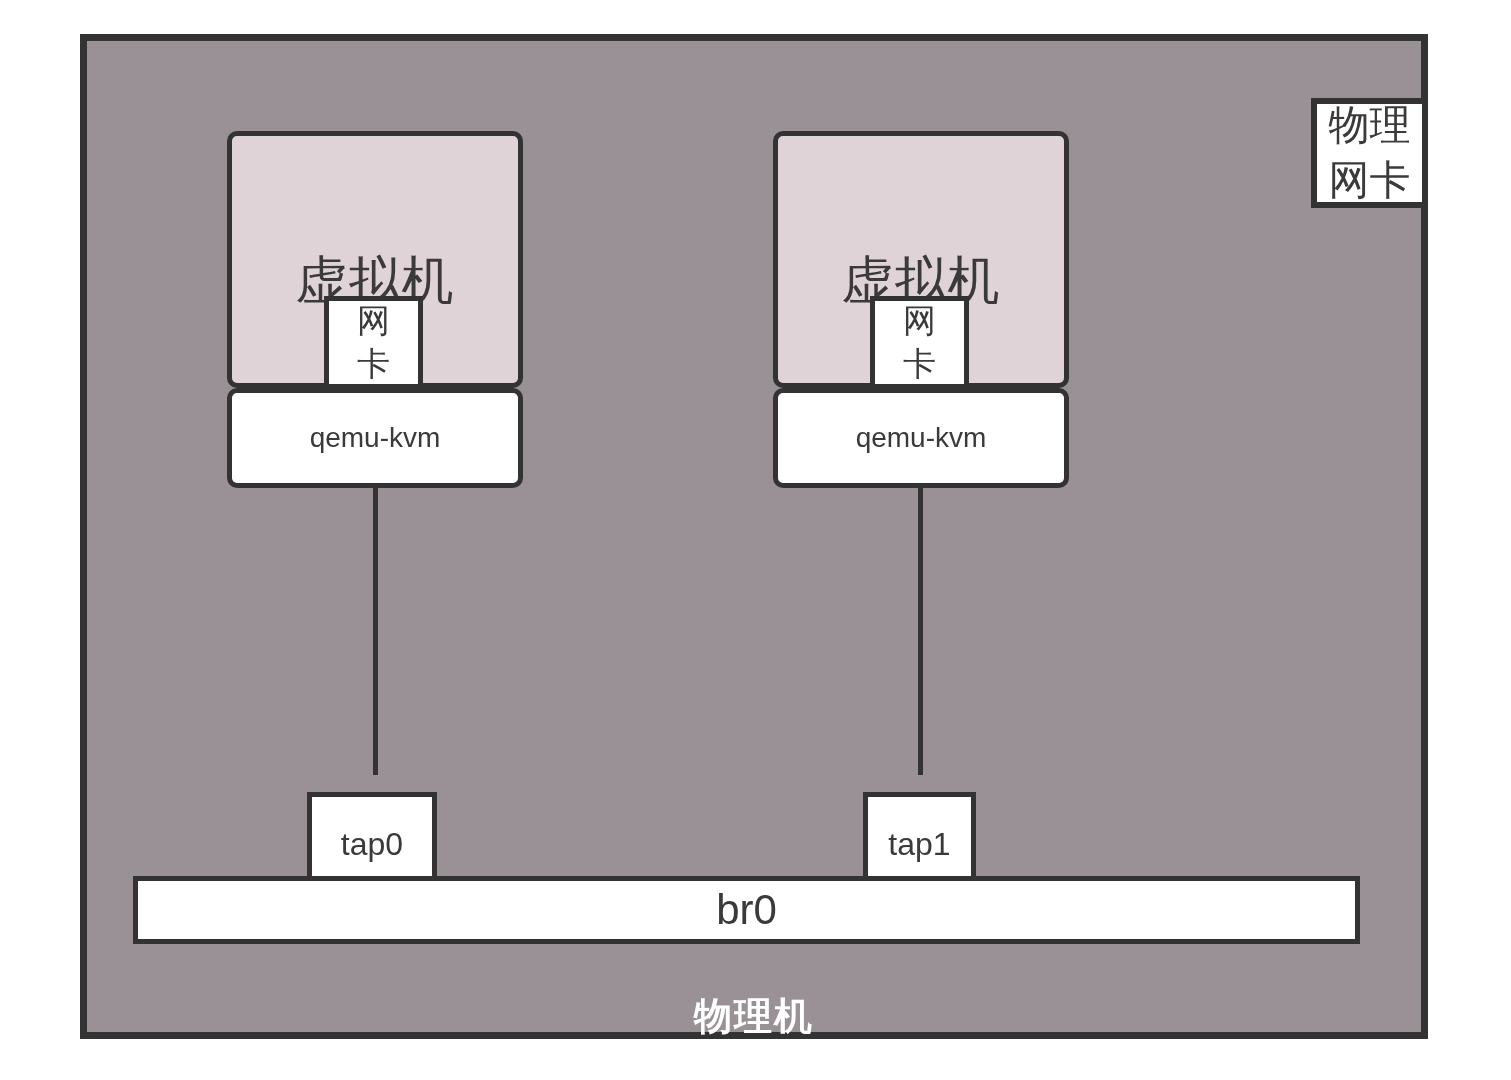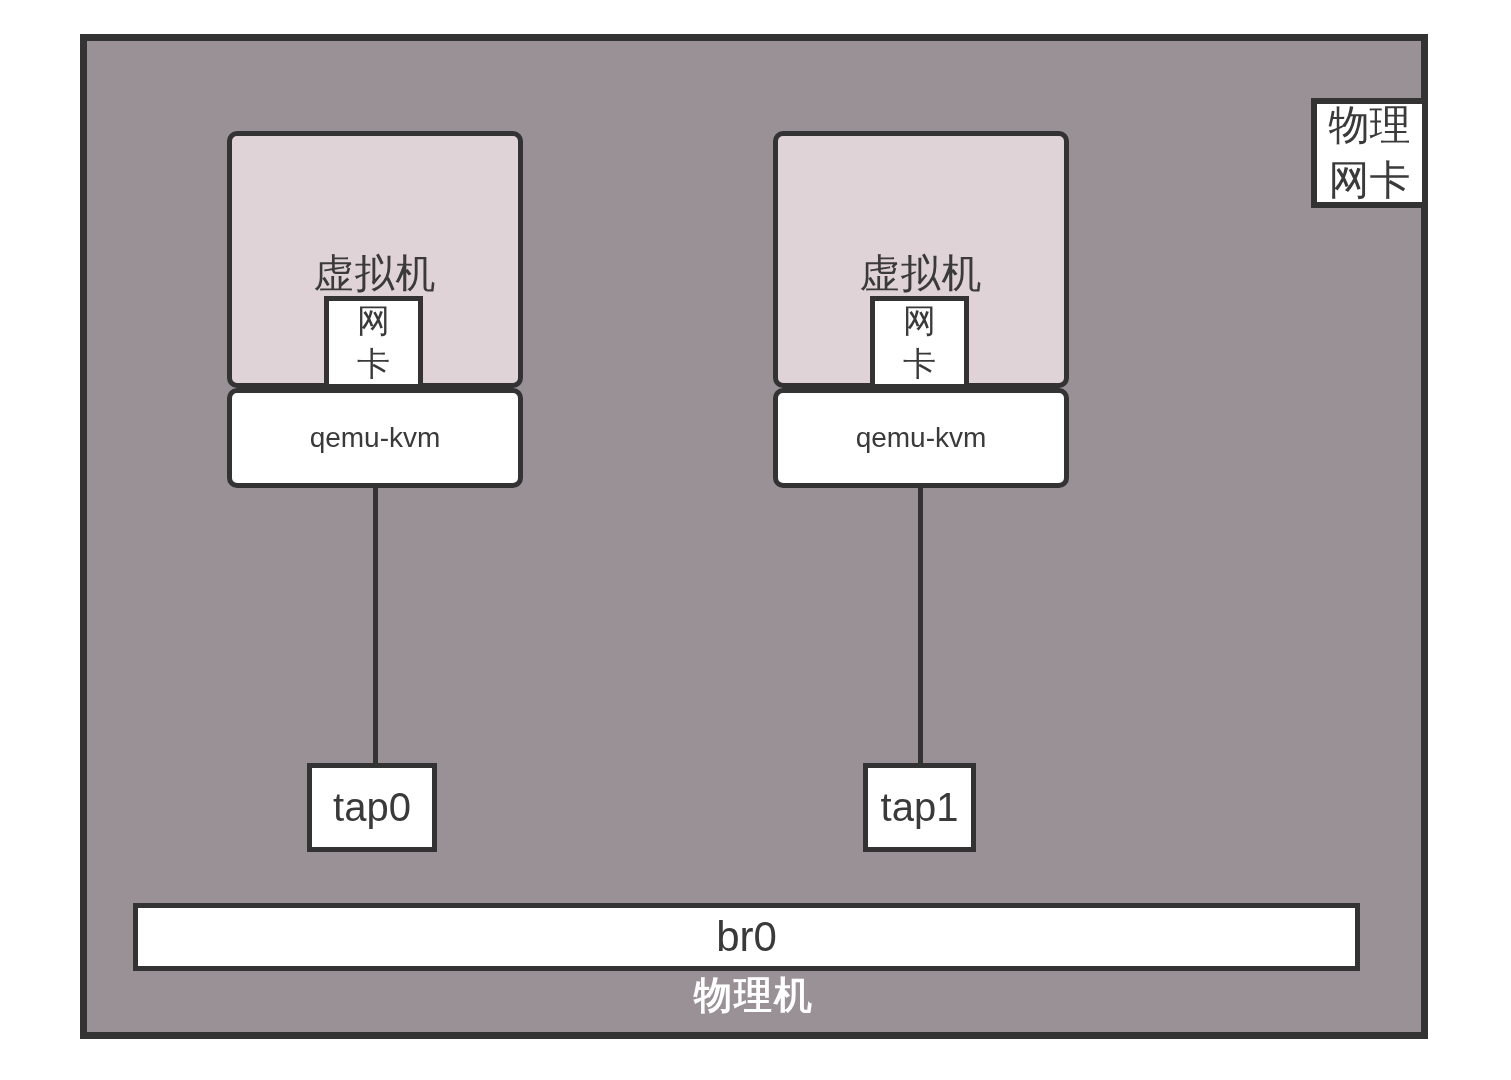--- a/index.html
+++ b/index.html
@@ -26,21 +26,21 @@
     left: 80px;
     top: 34px;
     width: 1348px;
     height: 1005px;
     border-width: 7px;
     background: var(--host-fill, #999196);
   }
   .host-label {
     position: absolute;
     left: 80px;
-    top: 970px;
+    top: 991px;
     width: 1348px;
     text-align: center;
     font-size: 38px;
     font-weight: bold;
     color: var(--host-label-text, #ffffff);
     letter-spacing: 2px;
   }
   .vm-box {
     background: var(--vm-fill, #e0d3d8);
     border-radius: 10px;
@@ -49,21 +49,21 @@
     top: 131px;
   }
   .vm-box.vm-1 { left: 227px; }
   .vm-box.vm-2 { left: 773px; }
   .vm-label {
     position: absolute;
     left: 0;
     top: 110px;
     width: 100%;
     text-align: center;
-    font-size: 40px;
+    font-size: 52px;
     letter-spacing: 1px;
   }
   .nic-box {
     width: 99px;
     height: 93px;
     top: 296px;
     display: flex;
     align-items: center;
     justify-content: center;
     text-align: center;
@@ -88,32 +88,32 @@
   .connector {
     position: absolute;
     width: 5px;
     top: 485px;
     height: 290px;
     background: var(--line, #333333);
   }
   .connector.connector-1 { left: 373px; }
   .connector.connector-2 { left: 918px; }
   .tap-box {
-    top: 763px;
-    height: 89px;
+    top: 792px;
+    height: 105px;
     display: flex;
     align-items: center;
     justify-content: center;
-    font-size: 40px;
+    font-size: 32px;
   }
   .tap-box.tap-0 { left: 307px; width: 130px; }
   .tap-box.tap-1 { left: 863px; width: 113px; }
   .bridge-bar {
     left: 133px;
-    top: 903px;
+    top: 876px;
     width: 1227px;
     height: 68px;
     display: flex;
     align-items: center;
     justify-content: center;
     font-size: 42px;
   }
   .phys-nic-box {
     left: 1311px;
     top: 98px;

